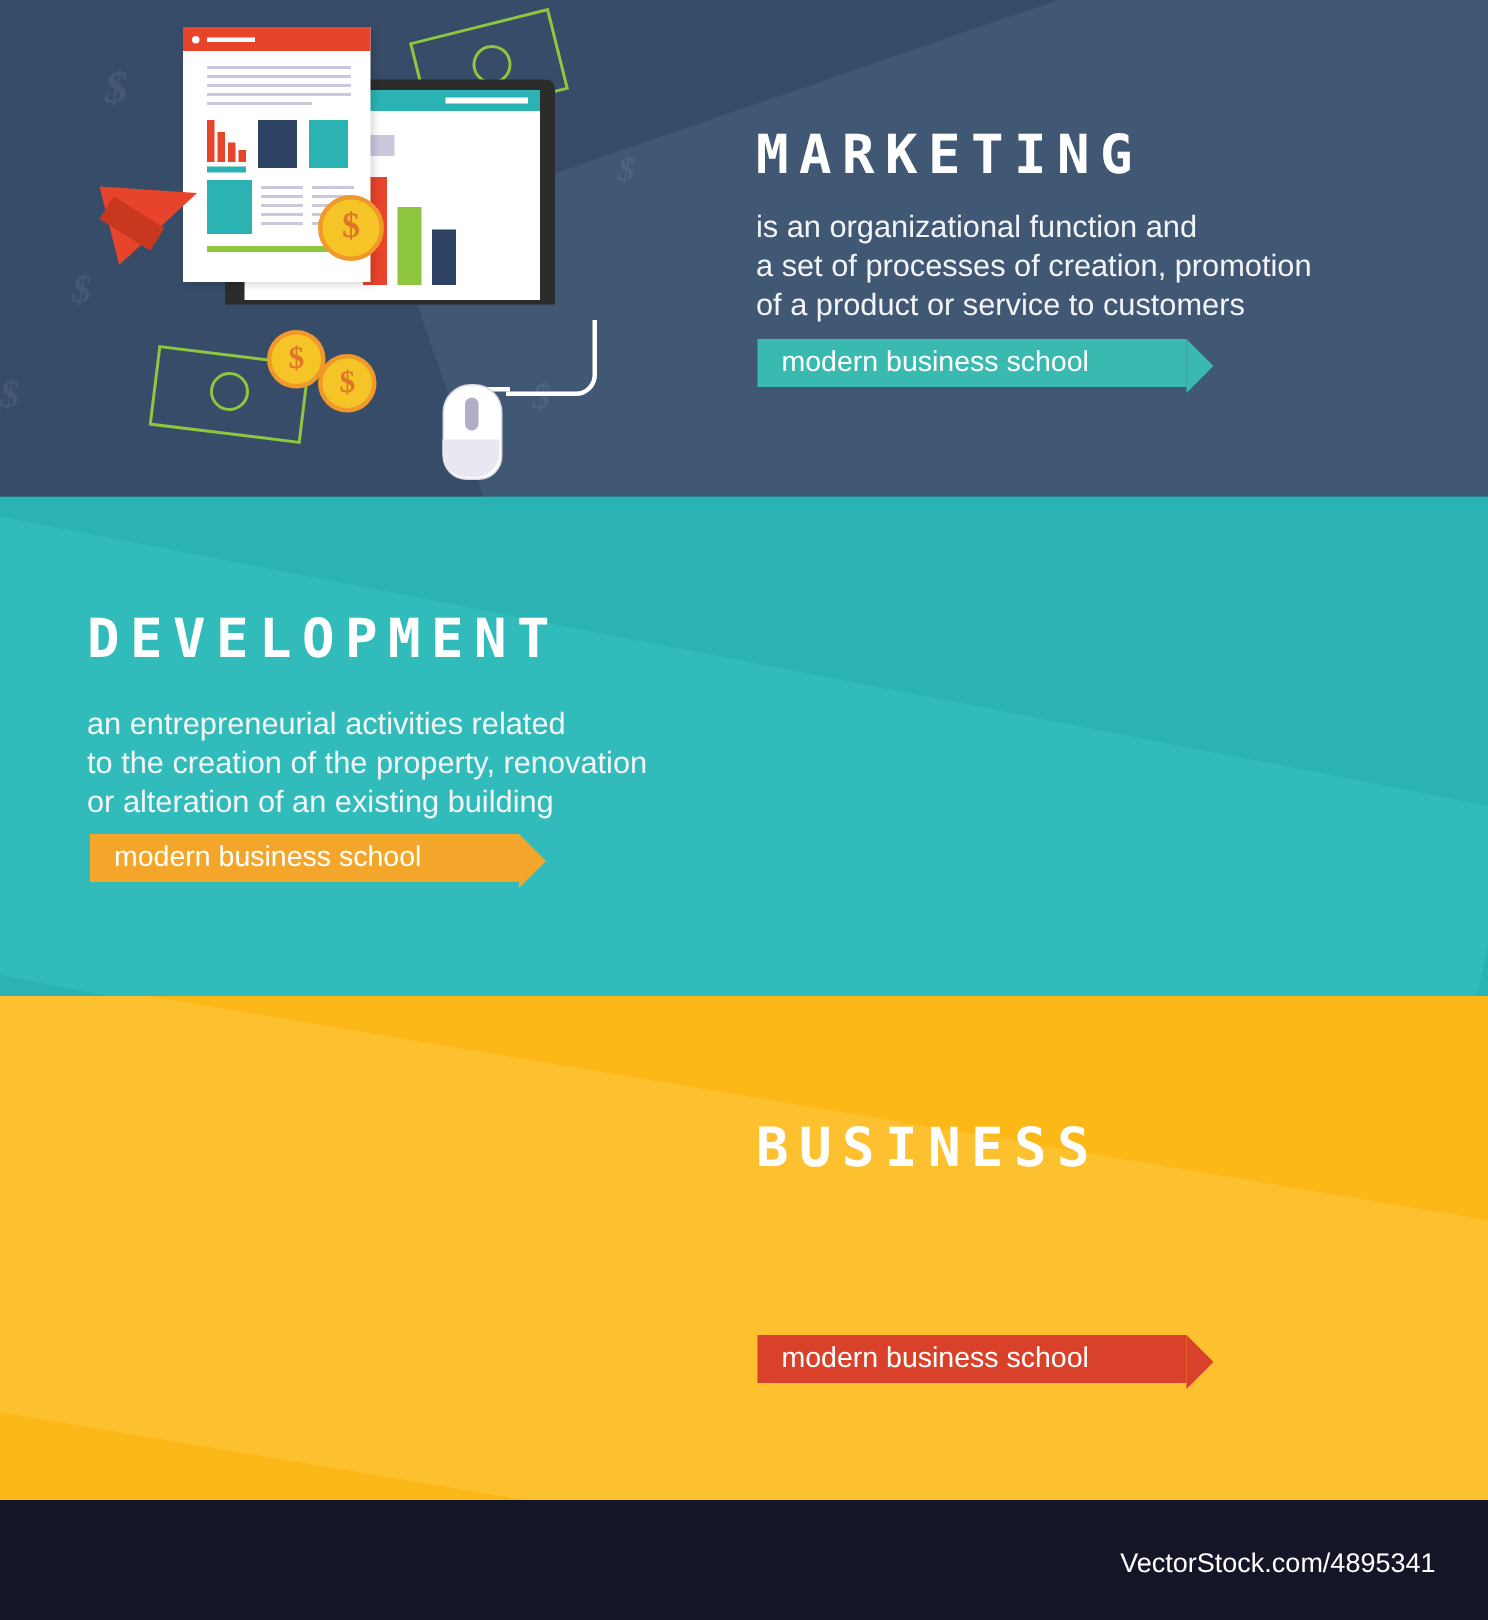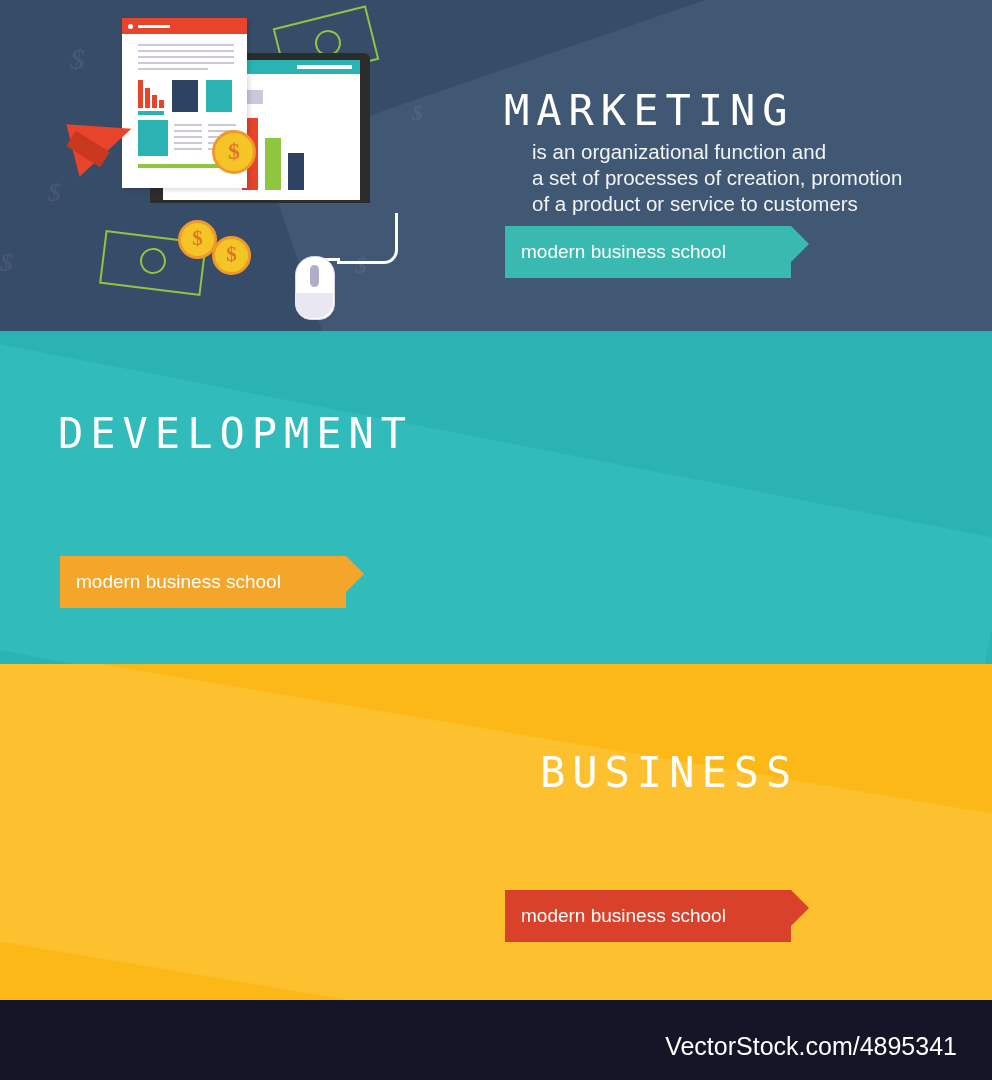--- a/index.html
+++ b/index.html
@@ -13,26 +13,26 @@
 
   
   .diag{position:absolute;pointer-events:none;}
   #diag-marketing{top:-140px;right:-120px;width:900px;height:420px;background:#415874;
      transform:rotate(-19deg);transform-origin:100% 0;}
   #diag-development{top:-10px;left:-120px;width:1150px;height:300px;background:#31bcbb;
      transform:rotate(11deg);transform-origin:0 0;}
   #diag-business{top:-40px;left:-140px;width:1350px;height:290px;background:#fdc02f;
      transform:rotate(9.5deg);transform-origin:0 0;}
 
-  .title{position:absolute;color:#ffffff;font-weight:400;letter-spacing:7px;
-     font-family:"DejaVu Sans Mono", monospace;font-size:42px;line-height:1;}
+  .title{position:absolute;color:#ffffff;font-weight:700;letter-spacing:7px;
+     font-family:"DejaVu Sans Mono", monospace;font-size:36px;line-height:1;}
   .body-copy{position:absolute;color:#f2f4f6;font-size:20.5px;line-height:26px;
      font-family:"Liberation Sans", sans-serif;white-space:pre-line;}
 
-  .ribbon{position:absolute;height:52px;display:flex;align-items:center;
+  .ribbon{position:absolute;height:32px;display:flex;align-items:center;
      padding-left:16px;color:#ffffff;font-size:19px;
      font-family:"Liberation Sans", sans-serif;}
   .ribbon .rib-label{position:relative;z-index:2;}
   .ribbon .tip{position:absolute;right:-18px;top:0;width:0;height:0;
      border-top:18px solid transparent;border-bottom:18px solid transparent;}
 
   #ribbon-marketing{left:505px;top:226px;width:270px;background:#3ab9b0;}
   #ribbon-marketing .tip{border-left:18px solid #3ab9b0;}
   #ribbon-development{left:60px;top:556px;width:270px;background:#f4a62a;}
   #ribbon-development .tip{border-left:18px solid #f4a62a;}
@@ -42,21 +42,21 @@
   
   .wm{position:absolute;color:rgba(255,255,255,.07);font-family:"Liberation Serif", serif;
      font-style:italic;font-weight:bold;pointer-events:none;}
 
   
   #footer{position:absolute;left:0;top:1000px;width:992px;height:80px;background:#141527;}
   #vs-logo{position:absolute;left:28px;top:1022px;color:#ffffff;font-size:30px;
      font-family:"Liberation Sans", sans-serif;letter-spacing:-.5px;}
   #vs-logo .b{font-weight:bold;}
   #vs-logo sup{font-size:12px;}
-  #vs-url{position:absolute;right:35px;top:1032px;color:#ffffff;font-size:25px;
+  #vs-url{position:absolute;right:35px;top:1032px;color:#ffffff;font-size:18px;
      font-family:"Liberation Sans", sans-serif;}
 
   
   #ill-marketing{position:absolute;left:50px;top:8px;width:350px;height:320px;}
   .lap-screen{position:absolute;left:100px;top:45px;width:220px;height:150px;
      background:#2c2c2c;border-radius:6px 6px 0 0;}
   .win-back{position:absolute;left:113px;top:52px;width:197px;height:140px;background:#ffffff;}
   .win-back-bar{position:absolute;left:113px;top:52px;width:197px;height:14px;background:#2bb3b4;}
   .win-back-bar:after{content:"";position:absolute;right:8px;top:5px;width:55px;height:4px;background:#fff;}
   .wb-grey{position:absolute;left:138px;top:82px;width:75px;height:14px;background:#cbc8dd;}
@@ -149,43 +149,46 @@
       <div class="coin" style="left:128px;top:212px;width:33px;height:33px;font-size:21px;line-height:31px;">$</div>
       <div class="coin" style="left:162px;top:228px;width:33px;height:33px;font-size:21px;line-height:31px;">$</div>
 
       <div style="position:absolute;left:287px;top:205px;width:58px;height:48px;border-right:3px solid #ffffff;border-bottom:3px solid #ffffff;border-radius:0 0 14px 0;"></div>
       <div style="position:absolute;left:268px;top:250px;width:22px;height:3px;background:#ffffff;"></div>
       <div class="mouse"></div>
       <div class="mouse-body-lower"></div>
     </div>
 
     <h1 class="title" style="left:504px;top:62px;">MARKETING</h1>
-    <p class="body-copy" style="left:504px;top:118px;width:460px;margin-left:28px;">is an organizational function and
+    <p class="body-copy" style="left:504px;top:118px;width:460px;">is an organizational function and
 a set of processes of creation, promotion
 of a product or service to customers</p>
     <div class="ribbon" id="ribbon-marketing">
       <span class="rib-label">modern business school</span>
       <span class="tip"></span>
     </div>
   </div>
 
   <div class="panel" id="panel-development">
     <div class="diag" id="diag-development"></div>
 
     <h1 class="title" style="left:58px;top:54px;">DEVELOPMENT</h1>
+    <p class="body-copy" style="left:58px;top:118px;width:470px;">an entrepreneurial activities related
+to the creation of the property, renovation
+or alteration of an existing building</p>
     <div class="ribbon" id="ribbon-development" style="top:225px;">
       <span class="rib-label">modern business school</span>
       <span class="tip"></span>
     </div>
   </div>
 
   <div class="panel" id="panel-business">
     <div class="diag" id="diag-business"></div>
 
-    <h1 class="title" style="left:504px;top:60px;margin-left:36px;">BUSINESS</h1>
+    <h1 class="title" style="left:504px;top:60px;">BUSINESS</h1>
     <div class="ribbon" id="ribbon-business" style="top:226px;">
       <span class="rib-label">modern business school</span>
       <span class="tip"></span>
     </div>
   </div>
 
   <div id="footer"></div>
   <div id="vs-url">VectorStock.com/4895341</div>
 
 </div>

